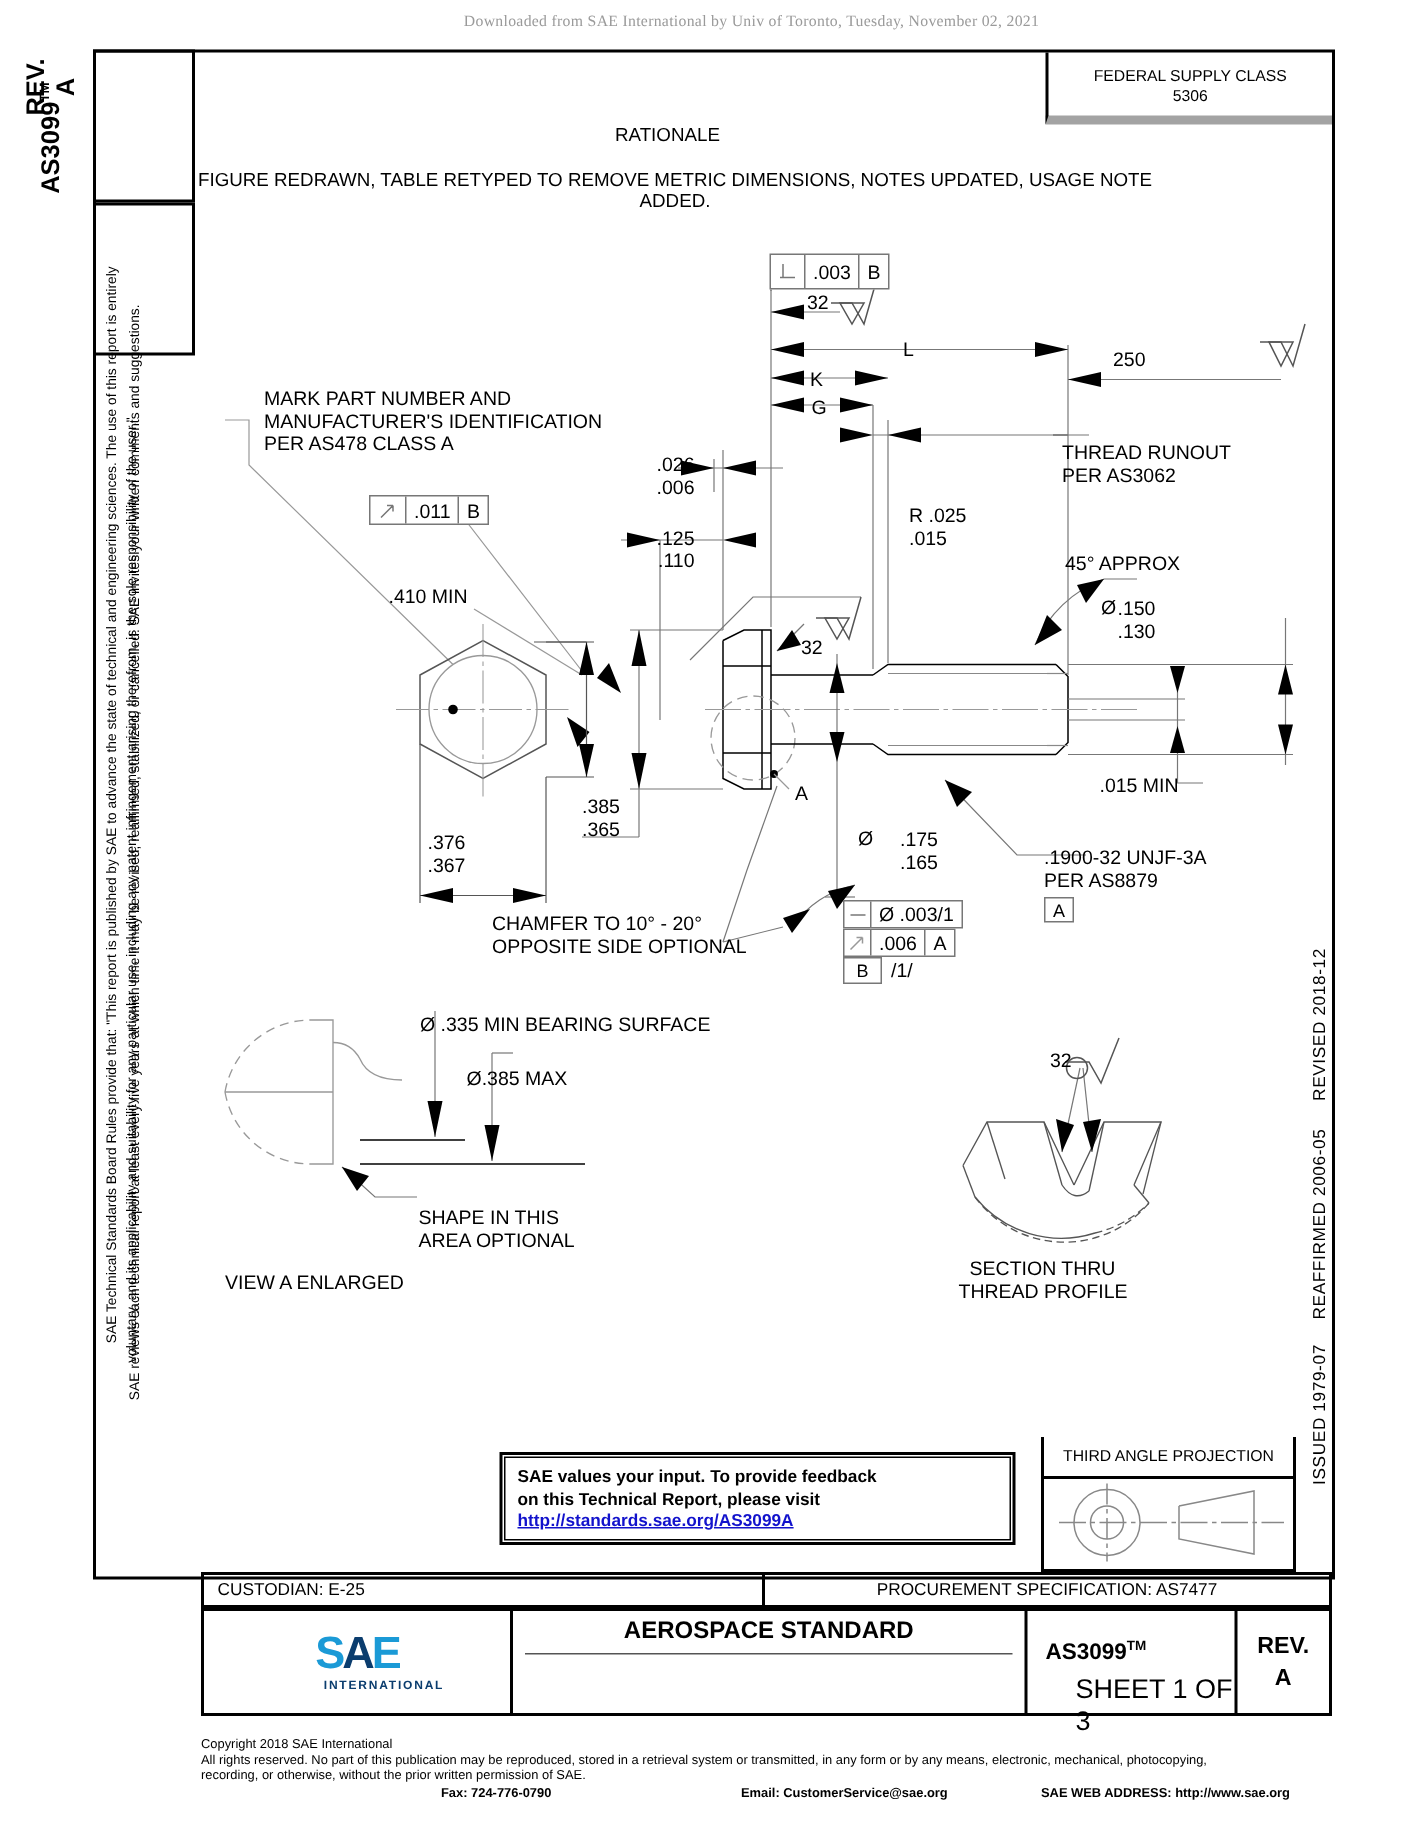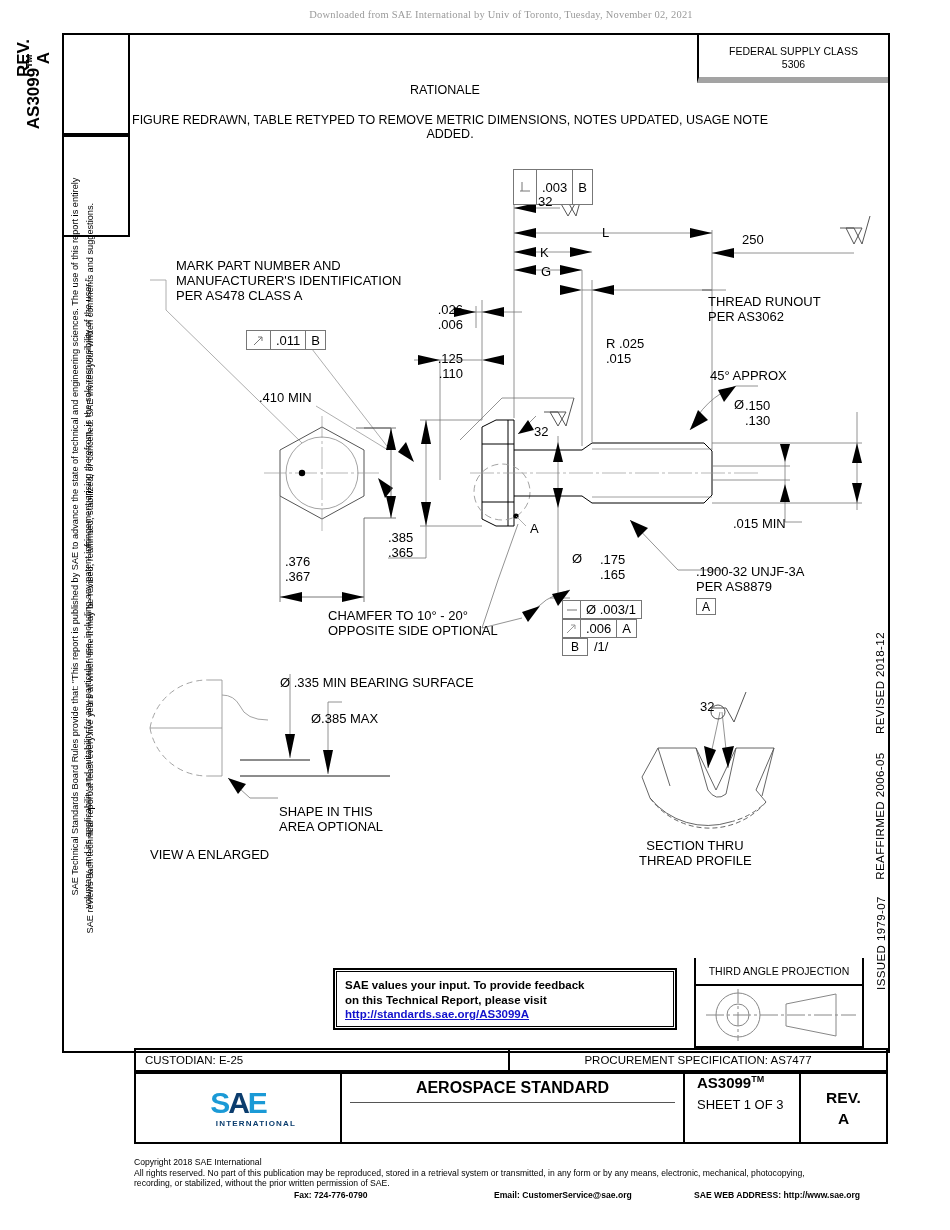--- a/index.html
+++ b/index.html
@@ -69,23 +69,23 @@
 
   
   #tb{left:134px;top:1072px;width:754px;height:72px;border:2px solid #000;box-sizing:border-box;display:flex;}
   #tb-logo{width:206px;border-right:2px solid #000;display:flex;flex-direction:column;
            align-items:center;justify-content:center;box-sizing:border-box;}
   #tb-mid{width:343px;border-right:2px solid #000;box-sizing:border-box;display:flex;flex-direction:column;}
   #tb-mid-top{height:28px;display:flex;align-items:center;justify-content:center;
               font-size:16px;font-weight:bold;border-bottom:1px solid #555;margin:0 8px;}
   #tb-mid-bot{flex:1;display:flex;align-items:center;justify-content:center;text-align:center;
               font-size:11.5px;line-height:15px;}
-  #tb-no{width:116px;border-right:2px solid #000;box-sizing:border-box;padding:0 0 0 12px;}
+  #tb-no{width:140px;border-right:2px solid #000;box-sizing:border-box;padding:18px 0 0 12px;}
   #tb-no .n{font-size:15px;font-weight:bold;}
-  #tb-no .s{font-size:13px;margin-top:6px;}
+  #tb-no .s{font-size:18px;margin-top:6px;margin-left:20px;}
   #tb-rev{flex:1;display:flex;flex-direction:column;align-items:center;justify-content:center;
           font-size:15.5px;font-weight:bold;line-height:21px;}
 
   
   .sae-word{font-size:30px;font-weight:bold;letter-spacing:-2px;line-height:30px;}
   .sae-s{color:#1b9ad6;} .sae-a{color:#0b3d6e;} .sae-e{color:#1b9ad6;}
   .sae-int{color:#0b3d6e;font-size:8px;font-weight:bold;letter-spacing:1.2px;margin-top:1px;padding-left:36px;}
 
   
   #footer{left:134px;top:1157px;width:760px;font-size:8.6px;line-height:10.6px;}
@@ -330,21 +330,21 @@
 <div class="abs frame-box" style="left:246px;top:330px;height:20px;">
   <span class="fcell fdiv">
     <svg width="13" height="13" viewBox="0 0 13 13">
         <path d="M2 11 L10 3 M10 3 L6 3 M10 3 L10 7" stroke="#777" fill="none" stroke-width="1"></path>
       </svg>
   </span>
   <span class="fcell fdiv">.011</span>
   <span class="fcell">B</span>
 </div>
 
-<div class="abs frame-box" style="left:513px;top:169px;height:36px;">
+<div class="abs frame-box" style="left:513px;top:169px;height:24px;">
   <span class="fcell fdiv">
     <svg width="12" height="12" viewBox="0 0 12 12">
         <path d="M3 1 L3 10 M1 10 L11 10" stroke="#777" fill="none" stroke-width="1"></path>
       </svg>
   </span>
   <span class="fcell fdiv">.003</span>
   <span class="fcell">B</span>
 </div>
 
 <div class="abs dt nosel" style="left:259px;top:390px;">.410 MIN</div>
@@ -461,20 +461,20 @@
   </div>
   <div id="tb-rev">
     <div>REV.</div>
     <div>A</div>
   </div>
 </div>
 
 <div class="abs" id="footer">
   <div>Copyright 2018 SAE International</div>
   <div>All rights reserved. No part of this publication may be reproduced, stored in a retrieval system or transmitted, in any form or by any means, electronic, mechanical, photocopying,</div>
-  <div>recording, or stabilized, without the prior written permission of SAE.</div>
+  <div>recording, or otherwise, without the prior written permission of SAE.</div>
   <div id="f-order" style="display:flex;">
     <div class="c1"></div>
     <div class="c2">Fax: 724-776-0790</div>
     <div class="c3">Email: CustomerService@sae.org</div>
     <div class="c4">SAE WEB ADDRESS: http://www.sae.org</div>
   </div>
 </div>
 
 </body></html>

